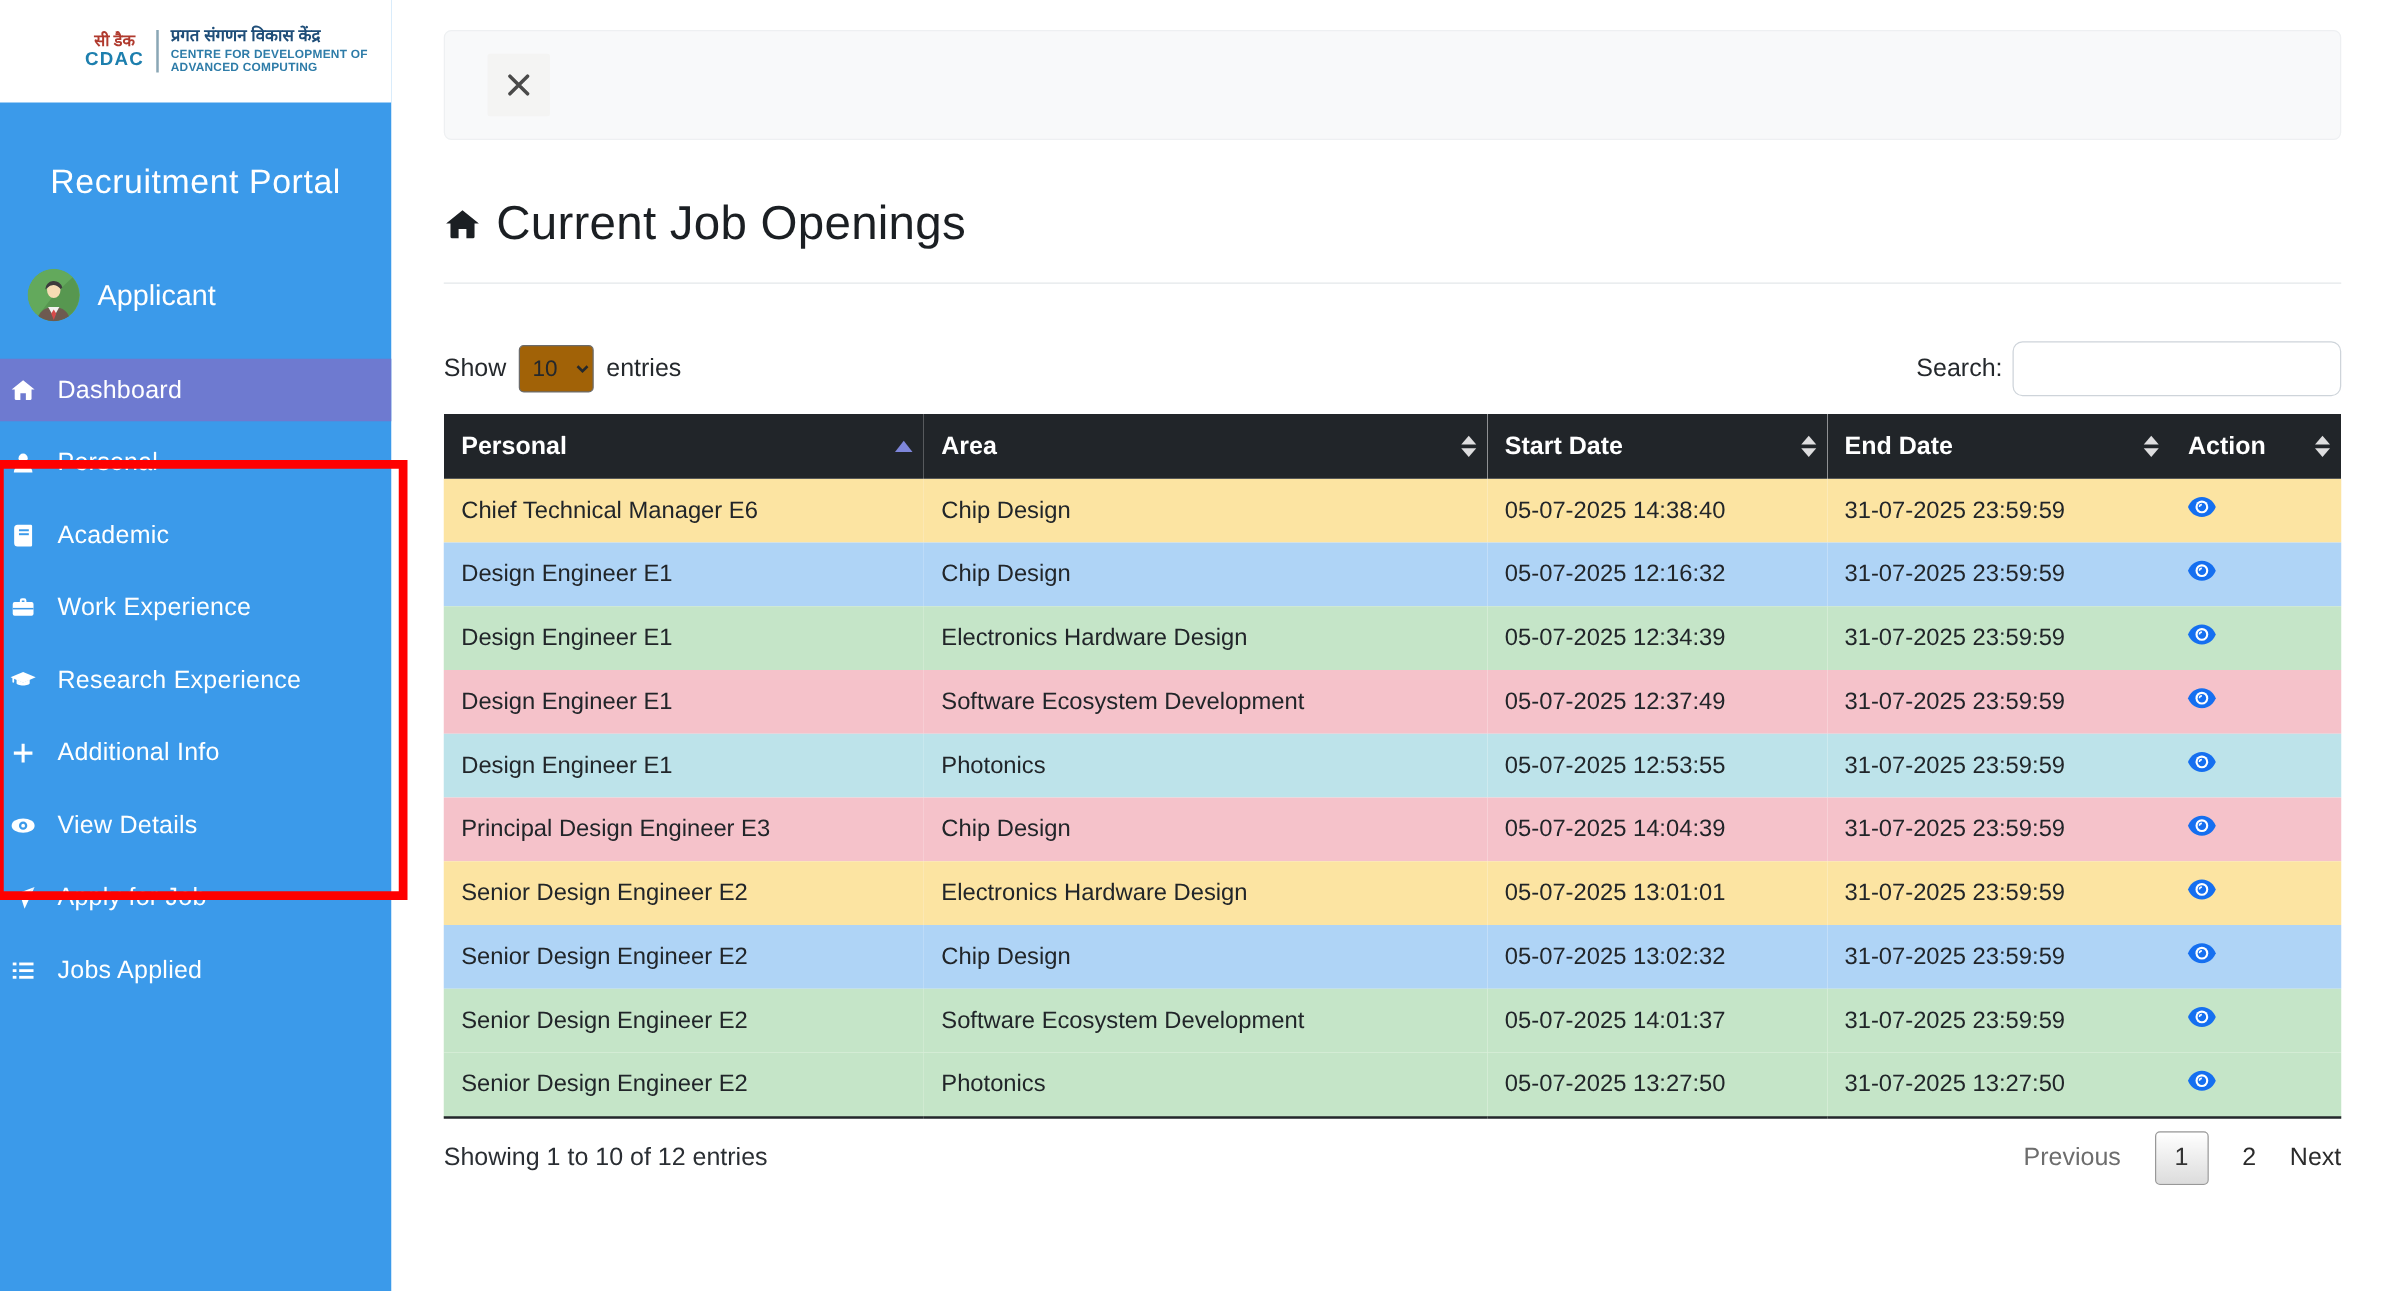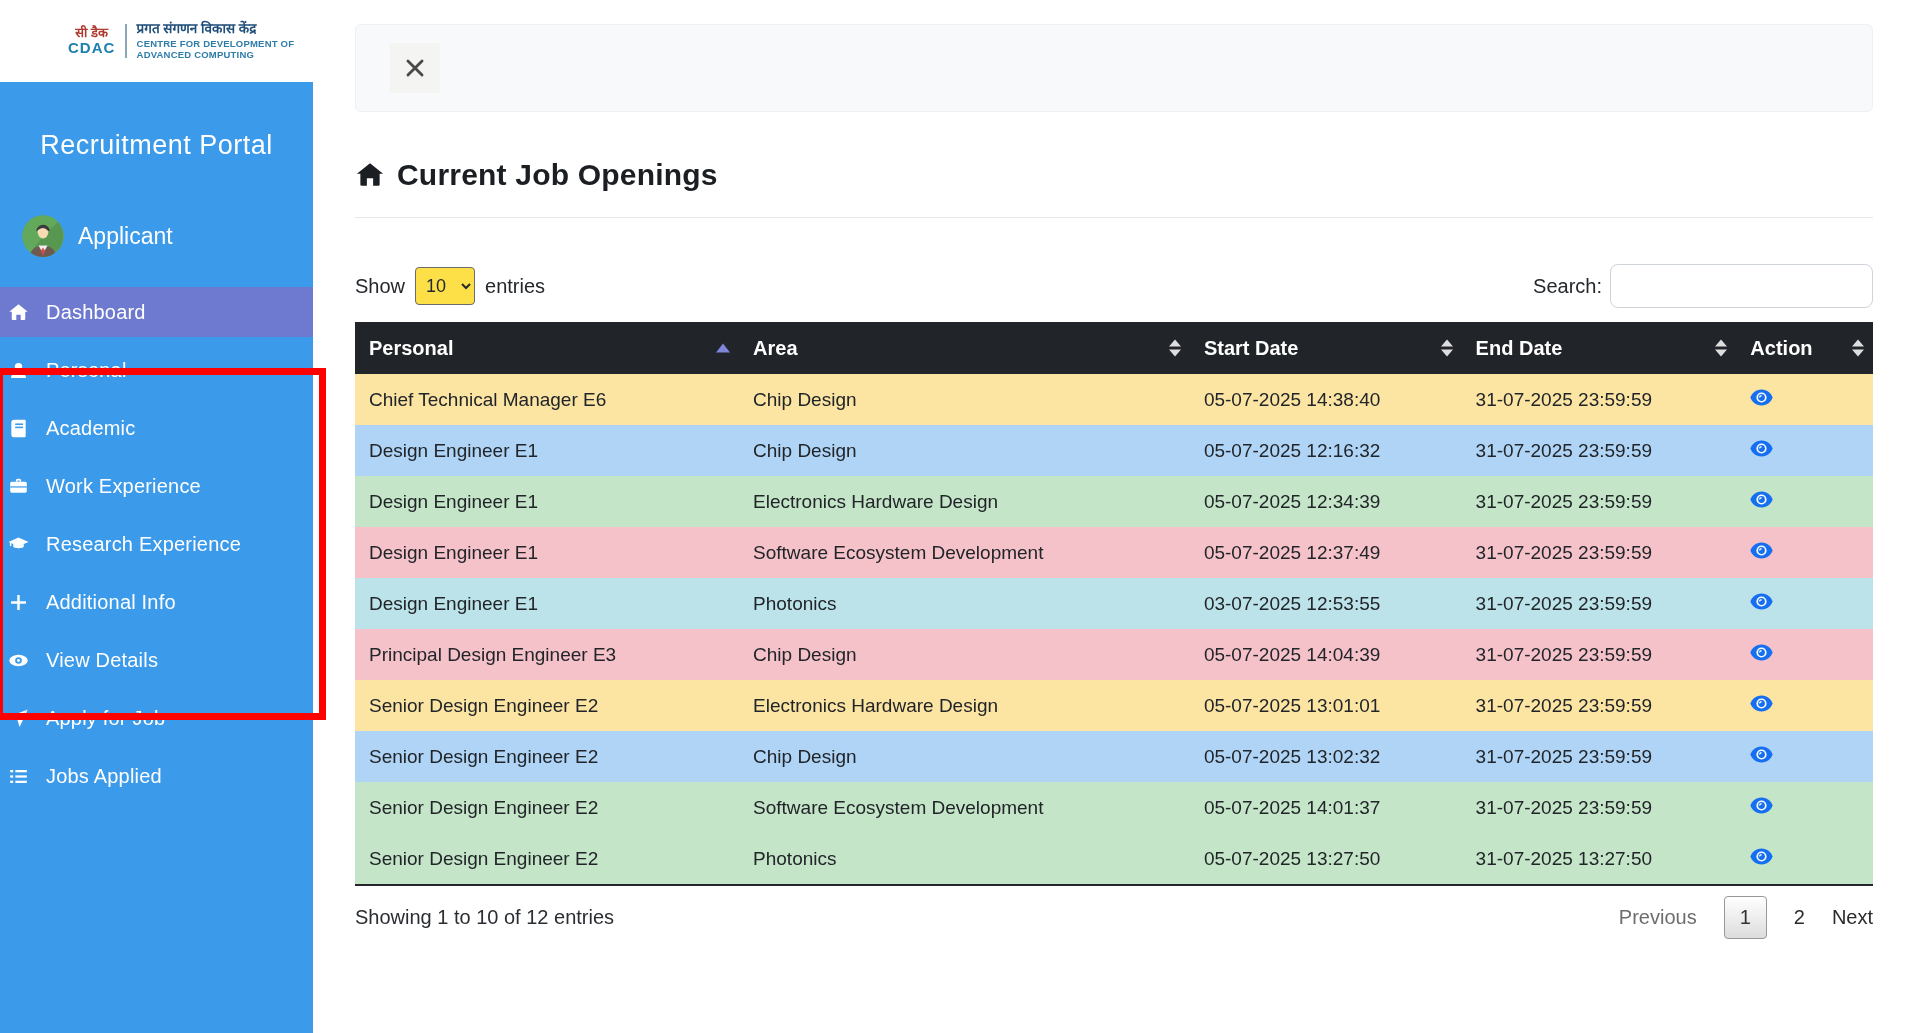--- a/index.html
+++ b/index.html
@@ -74,33 +74,33 @@
     height: 88px; display: flex; align-items: center; padding-left: 34px;
   }
   .close-btn {
     width: 50px; height: 50px; background: #f4f4f3; border: none; border-radius: 2px;
     display: flex; align-items: center; justify-content: center; cursor: pointer;
   }
   .close-btn svg { width: 26px; height: 26px; }
 
   .heading-row { display: flex; align-items: center; gap: 12px; margin-top: 46px; }
   .heading-row svg { width: 30px; height: 30px; fill: #1b1f23; }
-  .page-title { font-size: 30px; font-weight: 700; color: #1b1f23; letter-spacing: .2px; }
+  .page-title { font-size: 38px; font-weight: 400; color: #1b1f23; letter-spacing: .2px; }
 
   .heading-sep { border: none; border-top: 1px solid #e4e7ea; margin-top: 25px; }
 
   .controls-row {
     margin-top: 46px; display: flex; justify-content: space-between; align-items: center;
     font-size: 20px; color: #24282c;
   }
   .show-group { display: flex; align-items: center; gap: 10px; }
   .page-size {
     font-size: 18px; font-family: inherit; color: #24282c;
     padding: 6px 6px; border: 1px solid #6b6b6b; border-radius: 4px;
-    width: 60px; height: 38px; background: #fde047;
+    width: 60px; height: 38px; background: #a16207;
   }
   .search-group { display: flex; align-items: center; gap: 8px; }
   .search-input {
     width: 263px; height: 44px;
     border: 1px solid #ced4da; border-radius: 8px;
     font-size: 19px; font-family: inherit; padding: 0 12px; background: #fff;
   }
 
   
   table { width: 100%; border-collapse: collapse; margin-top: 14px; border-bottom: 2px solid #23272b; }
@@ -427,21 +427,21 @@
                 <path d="M11.5 .5 C5.5 .5 1.8 4.6 .4 8.5 c1.4 3.9 5.1 8 11.1 8 s9.7-4.1 11.1-8 C21.2 4.6 17.5 .5 11.5 .5 Z" fill="#156ff0"></path>
                 <circle cx="11.5" cy="8.5" r="5.1" fill="#fff"></circle>
                 <circle cx="11.5" cy="8.5" r="3.4" fill="#156ff0"></circle>
                 <path d="M9 8.5 a2.5 2.5 0 0 1 2.5-2.5 v1.4 a1.4 1.4 0 0 0 -1.4 1.1 Z" fill="#fff"></path>
               </svg>
             </button></td>
       </tr>
       <tr data-color="cyan">
         <td>Design Engineer E1</td>
         <td>Photonics</td>
-        <td>03-07-2025 12:53:55</td>
+        <td>05-07-2025 12:53:55</td>
         <td>31-07-2025 23:59:59</td>
         <td><button class="eye-btn">
               <svg viewBox="0 0 23 17">
                 <path d="M11.5 .5 C5.5 .5 1.8 4.6 .4 8.5 c1.4 3.9 5.1 8 11.1 8 s9.7-4.1 11.1-8 C21.2 4.6 17.5 .5 11.5 .5 Z" fill="#156ff0"></path>
                 <circle cx="11.5" cy="8.5" r="5.1" fill="#fff"></circle>
                 <circle cx="11.5" cy="8.5" r="3.4" fill="#156ff0"></circle>
                 <path d="M9 8.5 a2.5 2.5 0 0 1 2.5-2.5 v1.4 a1.4 1.4 0 0 0 -1.4 1.1 Z" fill="#fff"></path>
               </svg>
             </button></td>
       </tr>

